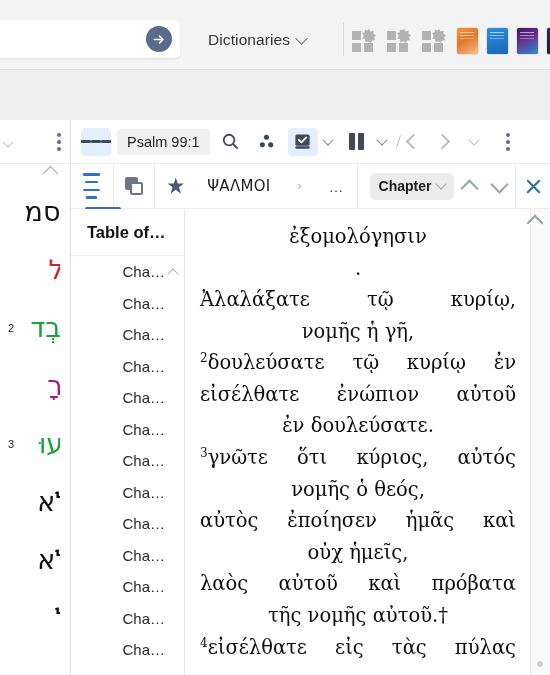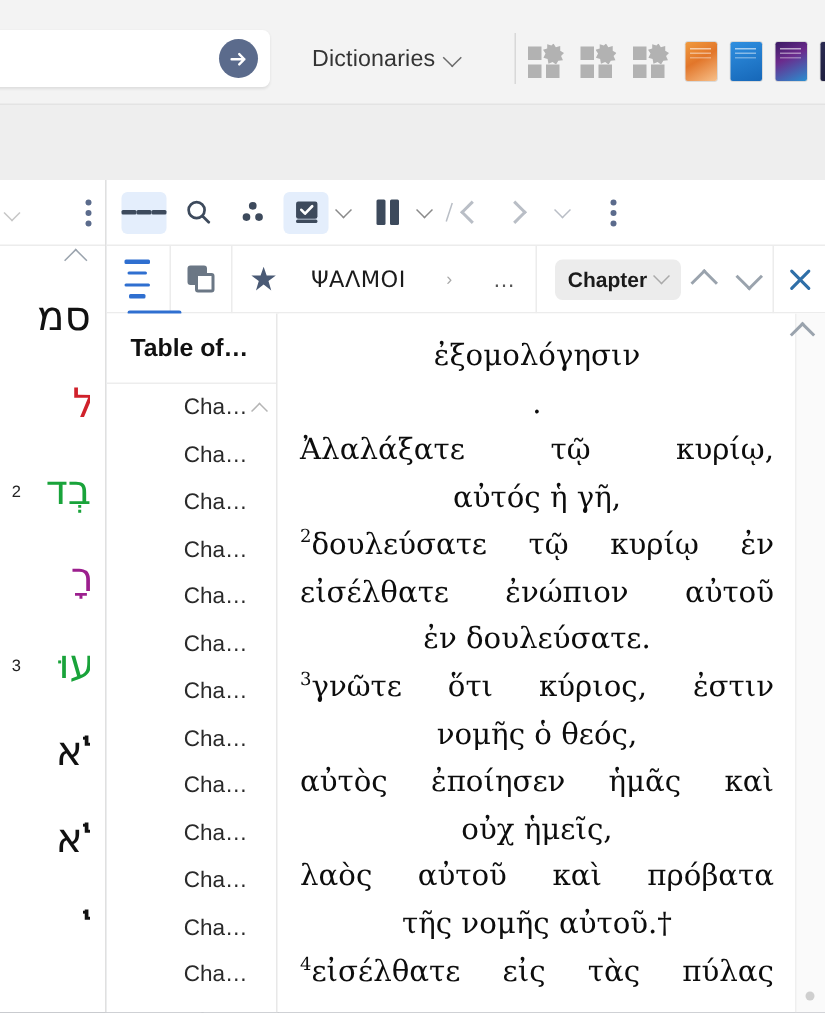--- a/index.html
+++ b/index.html
@@ -340,20 +340,23 @@
 
   <div class="mainpane">
 
     <div class="mp-toolbar">
       <div class="iconbtn on hamburger">
           <i></i>
           <i></i>
           <i></i>
         </div>
 
+      <div class="refchip">
+        <span>Psalm 99:1</span>
+      </div>
 
       <div class="iconbtn">
         <svg width="19" height="19" viewBox="0 0 20 20">
           <circle cx="8.5" cy="8.5" r="5.6" stroke="#3d4a5c" stroke-width="1.9" fill="none"></circle>
           <path d="M12.8 12.8l4.2 4.2" stroke="#3d4a5c" stroke-width="1.9" stroke-linecap="round"></path>
         </svg>
       </div>
 
       <div class="iconbtn">
         <svg width="19" height="19" viewBox="0 0 20 20">
@@ -485,25 +488,25 @@
 
     <div class="greek">
       <div class="greek-track"></div>
       <div class="greek-scroll-up"></div>
       <div class="greek-dot"></div>
 
       <div class="greek-inner">
         <span class="gline gl-center">ἐξομολόγησιν</span>
         <span class="gline gl-center">.</span>
         <span class="gline gl-just">Ἀλαλάξατε τῷ κυρίῳ,</span>
-        <span class="gline gl-center">αὐτός ἡ γῆ,</span>
+        <span class="gline gl-center">νομῆς ἡ γῆ,</span>
         <span class="gline gl-just"><sup class="gnum">2</sup><span>δουλεύσατε τῷ κυρίῳ ἐν</span></span>
         <span class="gline gl-just">εἰσέλθατε ἐνώπιον αὐτοῦ</span>
         <span class="gline gl-center">ἐν δουλεύσατε.</span>
-        <span class="gline gl-just"><sup class="gnum">3</sup><span>γνῶτε ὅτι κύριος, ἐστιν</span></span>
+        <span class="gline gl-just"><sup class="gnum">3</sup><span>γνῶτε ὅτι κύριος, αὐτός</span></span>
         <span class="gline gl-center">νομῆς ὁ θεός,</span>
         <span class="gline gl-just">αὐτὸς ἐποίησεν ἡμᾶς καὶ</span>
         <span class="gline gl-center">οὐχ ἡμεῖς,</span>
         <span class="gline gl-just">λαὸς αὐτοῦ καὶ πρόβατα</span>
         <span class="gline gl-center">τῆς νομῆς αὐτοῦ.†</span>
         <span class="gline gl-just"><sup class="gnum">4</sup><span>εἰσέλθατε εἰς τὰς πύλας</span></span>
 
       </div>
     </div>
   </div>

